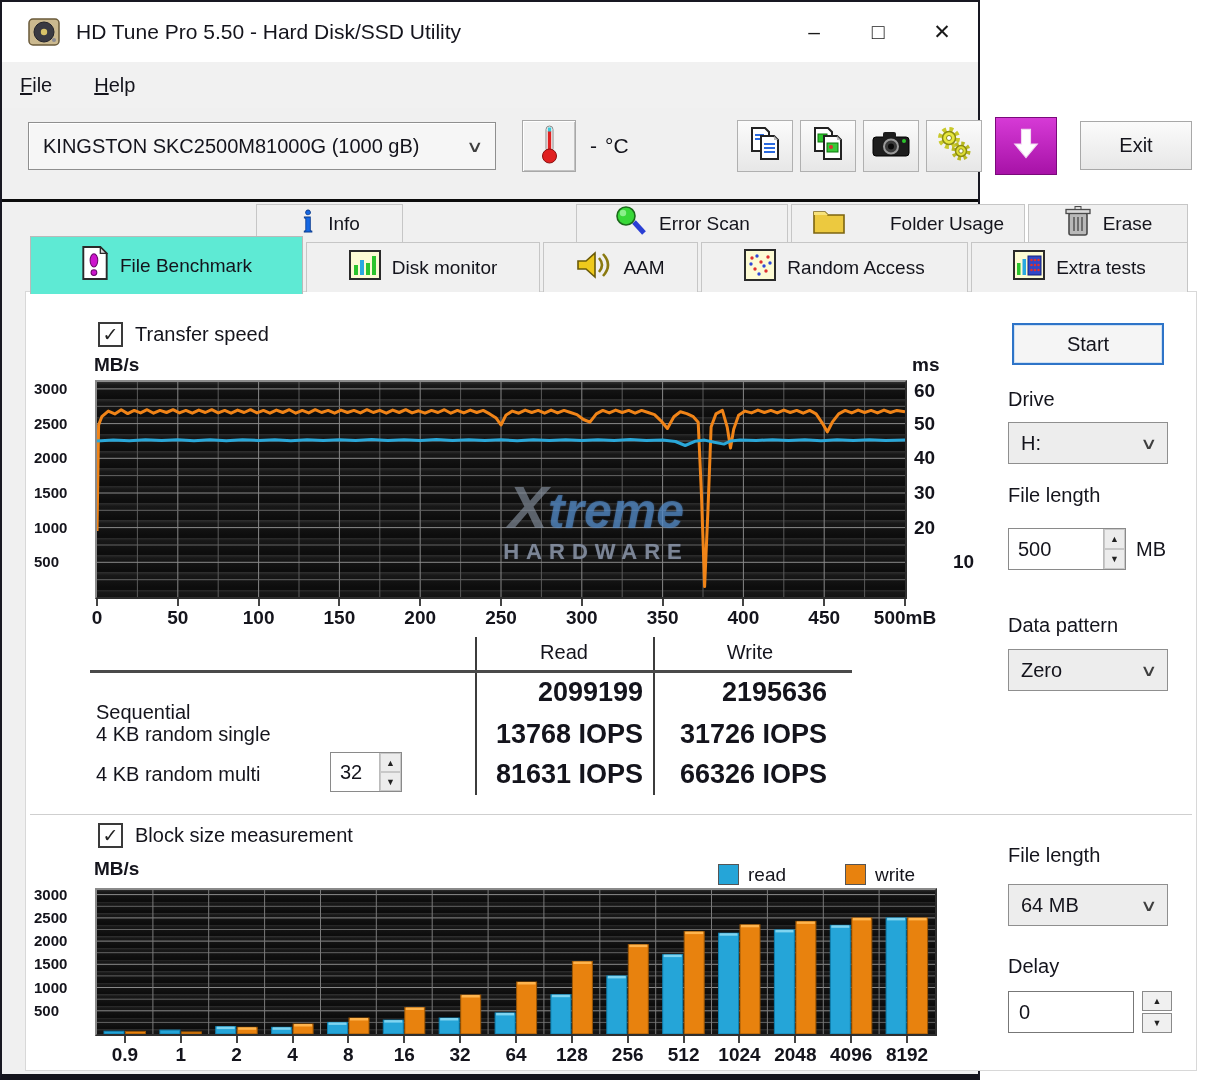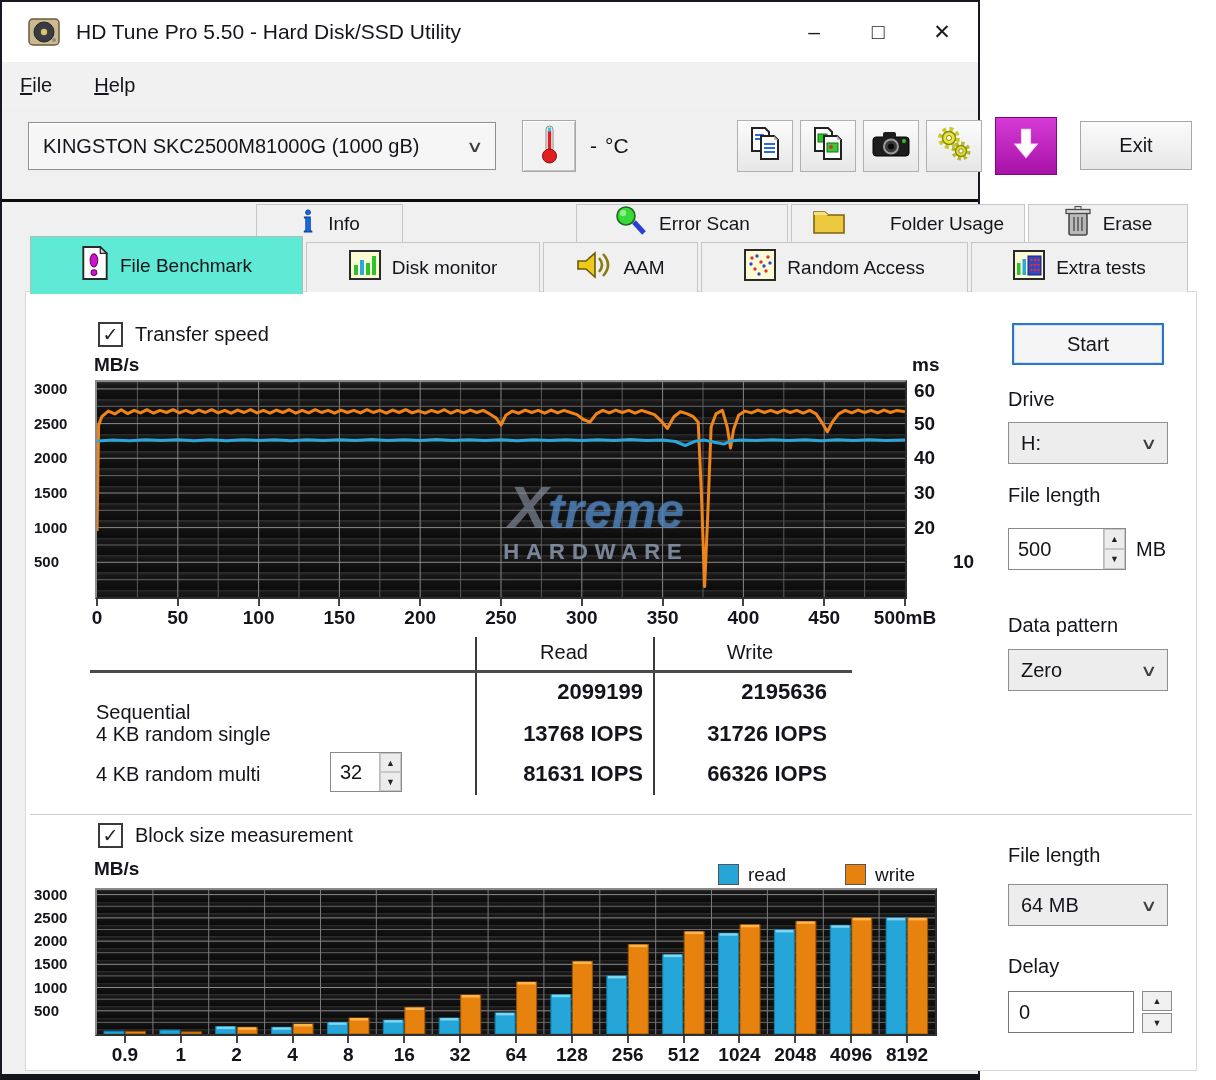--- a/index.html
+++ b/index.html
@@ -58,21 +58,21 @@
   .wmx{color:rgba(128,138,152,.68);font-size:60px;}
   .wmr{color:rgba(88,148,208,.58);text-shadow:0 0 2px rgba(70,110,170,.5);}
   .wm2{font-size:22px;font-weight:bold;letter-spacing:7px;color:rgba(148,156,170,.72);margin-top:2px;
       text-shadow:0 0 1px rgba(90,110,150,.6);}
   
   .results{position:absolute;left:64px;top:345px;width:762px;height:160px;}
   .vline{position:absolute;top:0;width:2px;height:158px;background:#3c3c3c;}
   .thickline{position:absolute;left:0;top:33px;width:762px;height:3px;background:#4a4a4a;}
   .col-head{position:absolute;top:4px;font-size:20px;text-align:center;}
   .row-label{position:absolute;left:6px;font-size:20px;line-height:22px;}
-  .val{position:absolute;font-size:22px;font-weight:bold;text-align:right;line-height:22px;}
+  .val{position:absolute;font-size:27px;font-weight:bold;text-align:right;line-height:22px;}
   .hsep{position:absolute;left:4px;width:1162px;top:522px;height:2px;border-top:1px solid #cfcfcf;border-bottom:1px solid #fff;}
   
   .legend-sq{position:absolute;width:21px;height:21px;border:1px solid #555;}
   .legend-lab{position:absolute;font-size:19px;}
   
   .spinner{position:absolute;display:flex;border:1px solid #8a8a8a;background:#fff;}
   .spin-val{flex:1;display:flex;align-items:center;padding-left:9px;font-size:20px;}
   .spin-col{width:22px;display:flex;flex-direction:column;border-left:1px solid #bbb;}
   .spin-b{flex:1;display:flex;align-items:center;justify-content:center;font-size:9px;background:#ececec;border:1px solid #c8c8c8;color:#222;}
   .panel-label{position:absolute;font-size:20px;}

